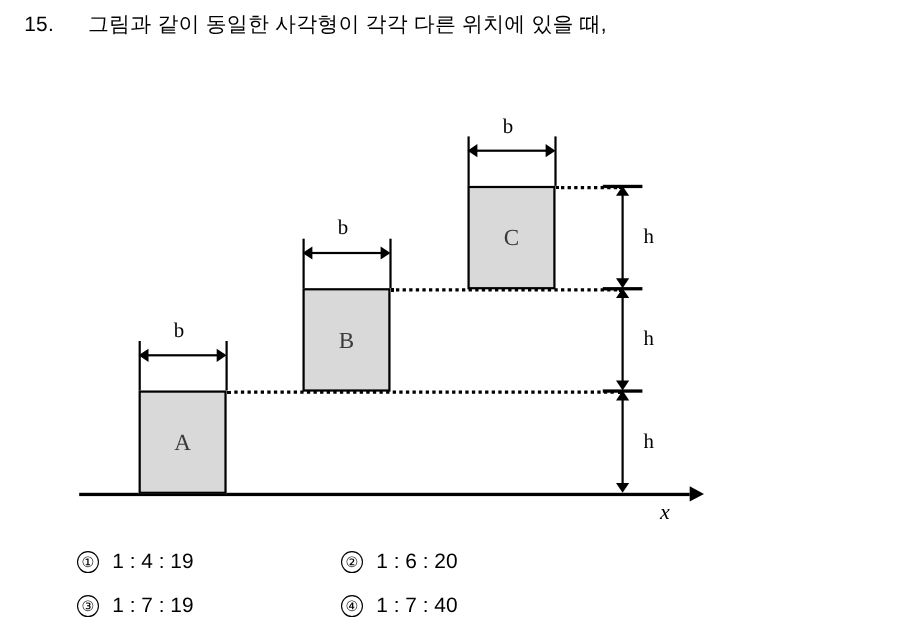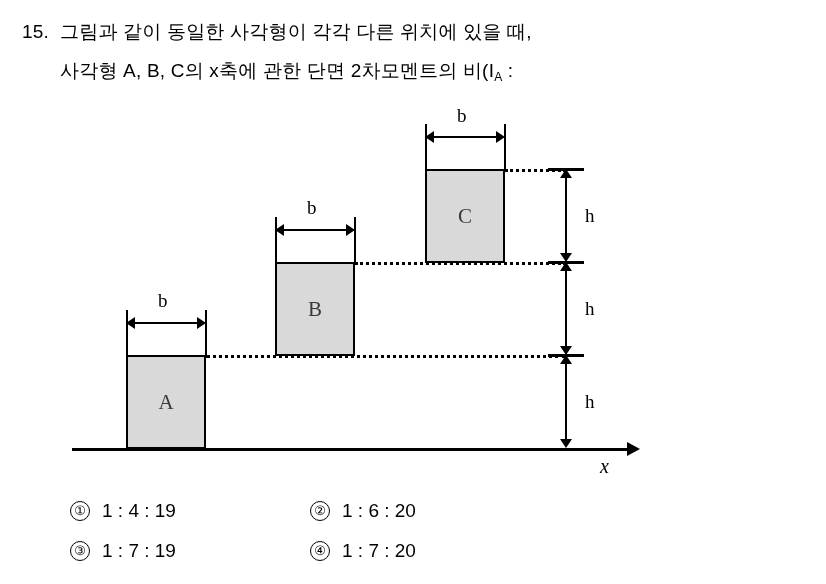--- a/index.html
+++ b/index.html
@@ -16,35 +16,35 @@
     overflow: hidden;
   }
   .question-block {
     position: absolute;
     left: 22px;
     top: 8px;
     width: 760px;
   }
   .q-line {
     display: flex;
-    align-items: flex-end;
+    align-items: flex-start;
     font-size: 19px;
     line-height: 30px;
     letter-spacing: 0.2px;
+    gap: 20px;
   }
   .q-number {
     width: 38px;
     flex: 0 0 38px;
     text-align: left;
     font-size: 19px;
   }
   .q-text {
     flex: 1 1 auto;
     white-space: pre-wrap;
-    margin-top: 9px;
   }
   sub {
     font-size: 12px;
     vertical-align: baseline;
     position: relative;
     top: 4px;
   }
   .figure {
     position: absolute;
     left: 0px;
@@ -175,24 +175,20 @@
   }
 </style>
 </head>
 <body>
 
 <div class="question-block">
   <div class="q-line">
     <span class="q-number">15.</span>
     <span class="q-text">그림과 같이 동일한 사각형이 각각 다른 위치에 있을 때,</span>
   </div>
-  <div class="q-line">
-    <span class="q-number"></span>
-    <span class="q-text"><span>사각형 A, B, C의 x축에 관한 단면 2차모멘트의 비(I</span><sub>A</sub><span> :</span></span>
-  </div>
 </div>
 
 <div class="figure">
 
   <div class="x-axis-shaft" style="left:72px; top:343px; width:555px;"></div>
   <div class="x-axis-head" style="left:627px; top:337px;"></div>
   <div class="x-label" style="left:600px; top:350px;">x</div>
 
   <div class="box" style="left:126px; top:250px; width:80px; height:94px;">
     <span>A</span>
@@ -273,16 +269,16 @@
       <span>1 : 6 : 20</span>
     </div>
   </div>
   <div class="choice-row">
     <div class="choice col1">
       <span class="circ">③</span>
       <span>1 : 7 : 19</span>
     </div>
     <div class="choice">
       <span class="circ">④</span>
-      <span>1 : 7 : 20</span>
+      <span>1 : 7 : 40</span>
     </div>
   </div>
 </div>
 
 </body></html>

